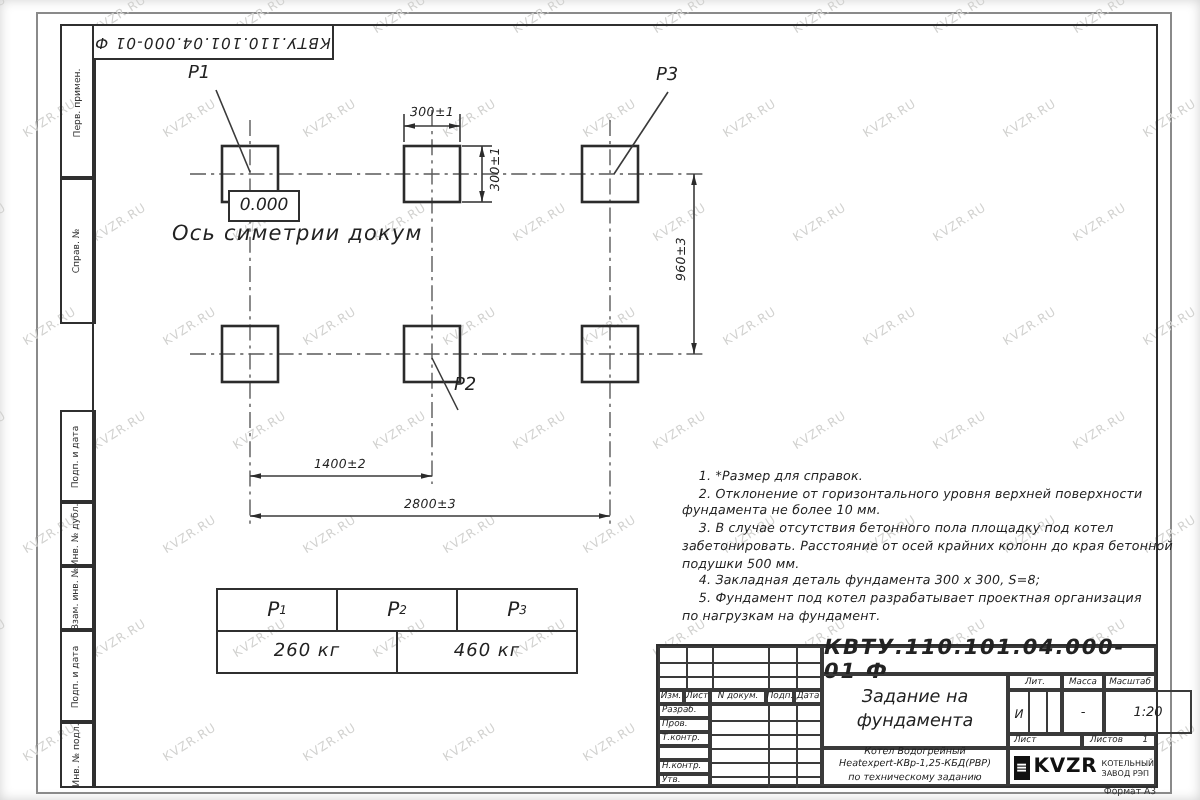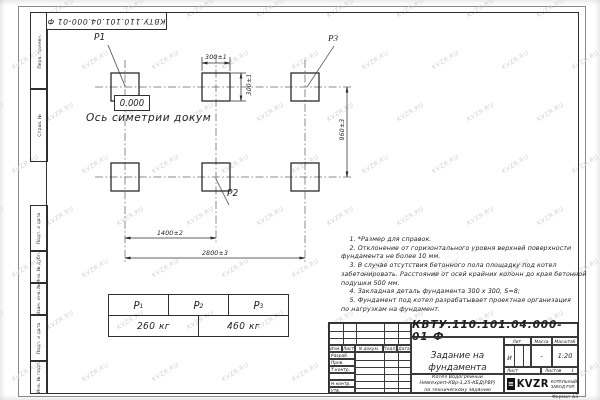--- a/index.html
+++ b/index.html
@@ -198,21 +198,21 @@
       <polygon points="305,258 299.5,256.6 299.5,259.4"></polygon>
     </g>
     <g stroke="#3a3a3a" stroke-width="0.8">
       <line x1="108" y1="45" x2="125" y2="86"></line>
       <line x1="334" y1="46" x2="307" y2="87"></line>
       <line x1="216" y1="179" x2="229" y2="205"></line>
     </g>
   </svg>
 
   <div class="abs cad ptlbl lbl" style="left:94px;top:32px;">P1</div>
-  <div class="abs cad ptlbl lbl" style="left:328px;top:33px;font-family:Liberation Serif, serif;">P3</div>
+  <div class="abs cad ptlbl lbl" style="left:328px;top:33px;">P3</div>
   <div class="abs cad ptlbl lbl" style="left:227px;top:188px;">P2</div>
 
   <div class="abs cad dimtxt lbl" style="left:196px;top:53px;width:40px;">300±1</div>
   <div class="abs cad dimtxt rot90 lbl" style="left:228px;top:81px;width:40px;">300±1</div>
   <div class="abs cad dimtxt rot90 lbl" style="left:321px;top:126px;width:40px;">960±3</div>
   <div class="abs cad dimtxt lbl" style="left:140px;top:229px;width:60px;">1400±2</div>
   <div class="abs cad dimtxt lbl" style="left:185px;top:249px;width:60px;">2800±3</div>
 
   <div class="abs levelbox cad lbl" style="left:114px;top:95px;width:34px;height:14px;">
     <span>0.000</span>
@@ -304,21 +304,21 @@
       <div style="position:absolute;left:0;top:14px;width:56px;border-top:.6px solid #3a3a3a;"></div>
       <div style="position:absolute;left:0;top:21px;width:56px;border-top:.6px solid #3a3a3a;"></div>
       <div style="position:absolute;left:0;top:28px;width:56px;border-top:.6px solid #3a3a3a;"></div>
       <div style="position:absolute;left:0;top:35px;width:56px;border-top:.6px solid #3a3a3a;"></div>
     </div>
 
     <div class="cell docnum cad" style="left:82px;top:0;width:167px;height:14px;">
       <span>КВТУ.110.101.04.000-01 Ф</span>
     </div>
 
-    <div class="cell cad tbtitle" style="left:82px;top:14px;width:93px;height:37px;display:flex;flex-direction:column;justify-content:flex-end;">
+    <div class="cell cad tbtitle" style="left:82px;top:14px;width:93px;height:37px;display:flex;flex-direction:column;justify-content:center;">
       <div>Задание на</div>
       <div>фундамента</div>
     </div>
 
     <div class="cell cad tbsub" style="left:82px;top:51px;width:93px;height:19px;display:flex;flex-direction:column;justify-content:center;">
       <div>Котел Водогрейный</div>
       <div>Heatexpert-КВр-1,25-КБД(РВР)</div>
       <div>по техническому заданию</div>
     </div>
 
@@ -331,21 +331,21 @@
     <div class="cell lab" style="left:223px;top:14px;width:26px;height:8px;">
         <span>Масштаб</span>
       </div>
 
     <div class="cell" style="left:175px;top:22px;width:27px;height:22px;">
       <div style="position:absolute;left:9px;top:0;height:22px;border-left:.6px solid #3a3a3a;"></div>
       <div style="position:absolute;left:18px;top:0;height:22px;border-left:.6px solid #3a3a3a;"></div>
       <div class="cad" style="position:absolute;left:0;top:0;width:9px;height:22px;display:flex;align-items:center;justify-content:center;font-size:6px;">И</div>
     </div>
     <div class="cell cad" style="left:202px;top:22px;width:21px;height:22px;display:flex;align-items:center;justify-content:center;font-size:6.5px;">-</div>
-    <div class="cell cad" style="left:223px;top:22px;width:26px;height:22px;display:flex;align-items:center;justify-content:center;font-size:6.5px;">1:20</div>
+    <div class="cell cad" style="left:223px;top:22px;width:44px;height:22px;display:flex;align-items:center;justify-content:center;font-size:6.5px;">1:20</div>
 
     <div class="cell lab" style="left:175px;top:44px;width:37px;height:7px;justify-content:flex-start;padding-left:2px;">
       <span>Лист</span>
     </div>
     <div class="cell lab" style="left:212px;top:44px;width:37px;height:7px;justify-content:space-between;padding:0 3px;">
       <span>Листов</span>
       <span>1</span>
     </div>
 
     <div class="cell" style="left:175px;top:51px;width:74px;height:19px;display:flex;align-items:center;gap:2px;padding-left:2px;">

